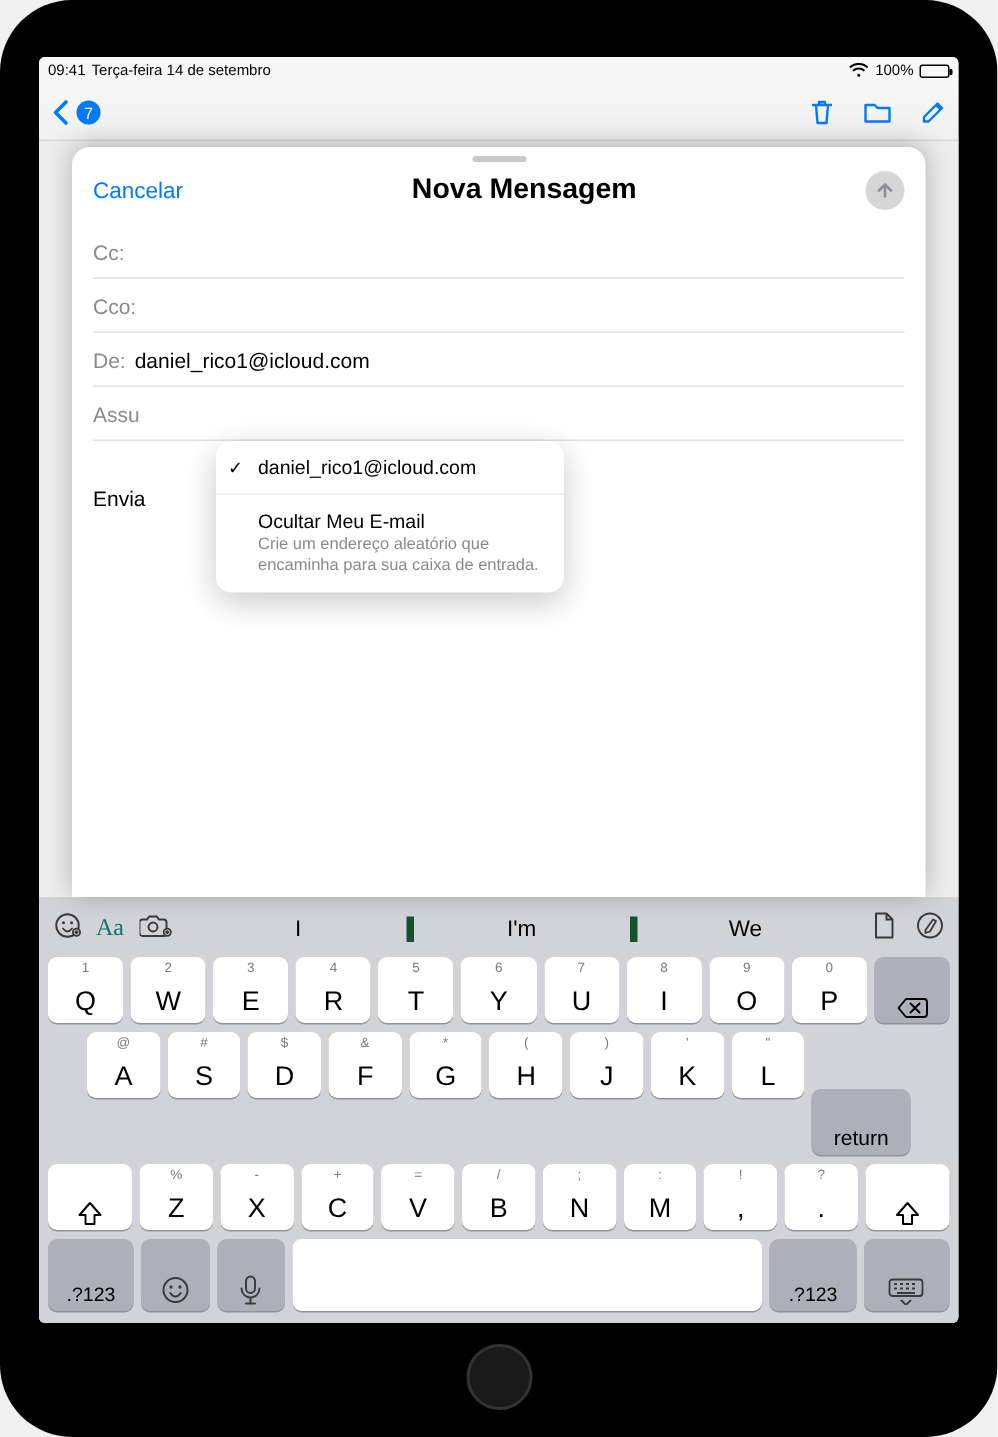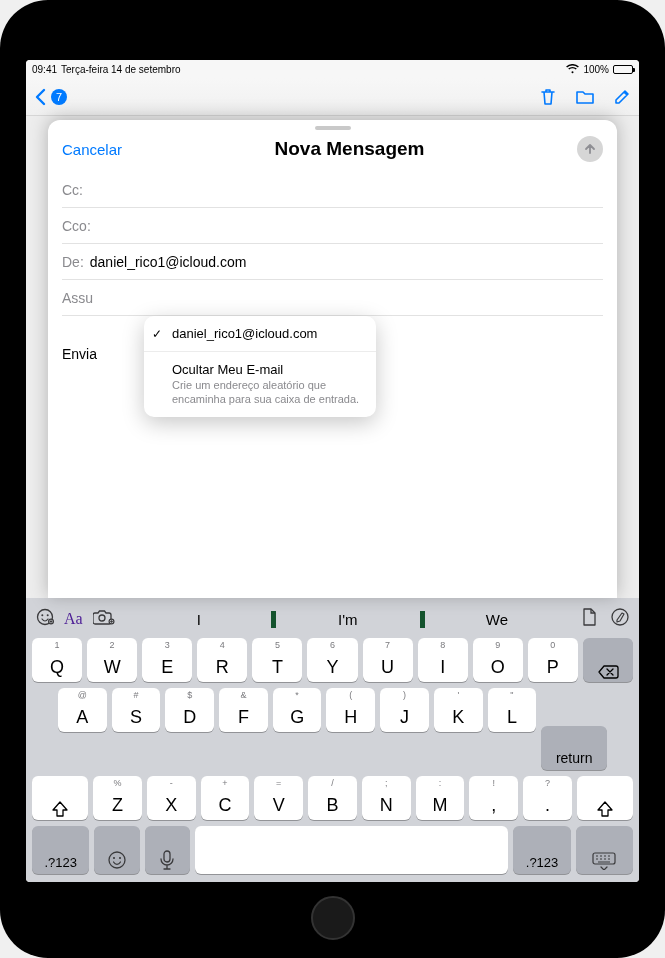--- a/index.html
+++ b/index.html
@@ -10,21 +10,21 @@
     font-family: -apple-system, Helvetica Neue, Arial, sans-serif;
     display: flex;
     align-items: center;
     justify-content: center;
   }
   .device {
     width: 665px;
     height: 958px;
     background: #000;
     border-radius: 48px;
-    padding: 60px 26px 76px 26px;
+    padding: 38px 26px 76px 26px;
     position: relative;
   }
   .home-button {
     position: absolute;
     bottom: 18px;
     left: 50%;
     transform: translateX(-50%);
     width: 44px;
     height: 44px;
     border: 2px solid #333;
@@ -168,21 +168,21 @@
     flex-shrink:0;
   }
   .kbd-toolbar {
     display:flex;
     align-items:center;
     height:30px;
     padding: 0 6px;
     gap:12px;
   }
   .kbd-tool-left { display:flex; gap:10px; align-items:center;}
-  .kbd-tool-left .tool { color:#4c1d95; font-size:16px;}
+  .kbd-tool-left .tool { color:#0f766e; font-size:16px;}
   .kbd-suggestions {
     flex:1;
     display:flex;
     justify-content:space-around;
     align-items:center;
   }
   .kbd-sug {
     flex:1; text-align:center; font-size:15px; color:#000;
     border-left:5px solid #14532d;
   }

